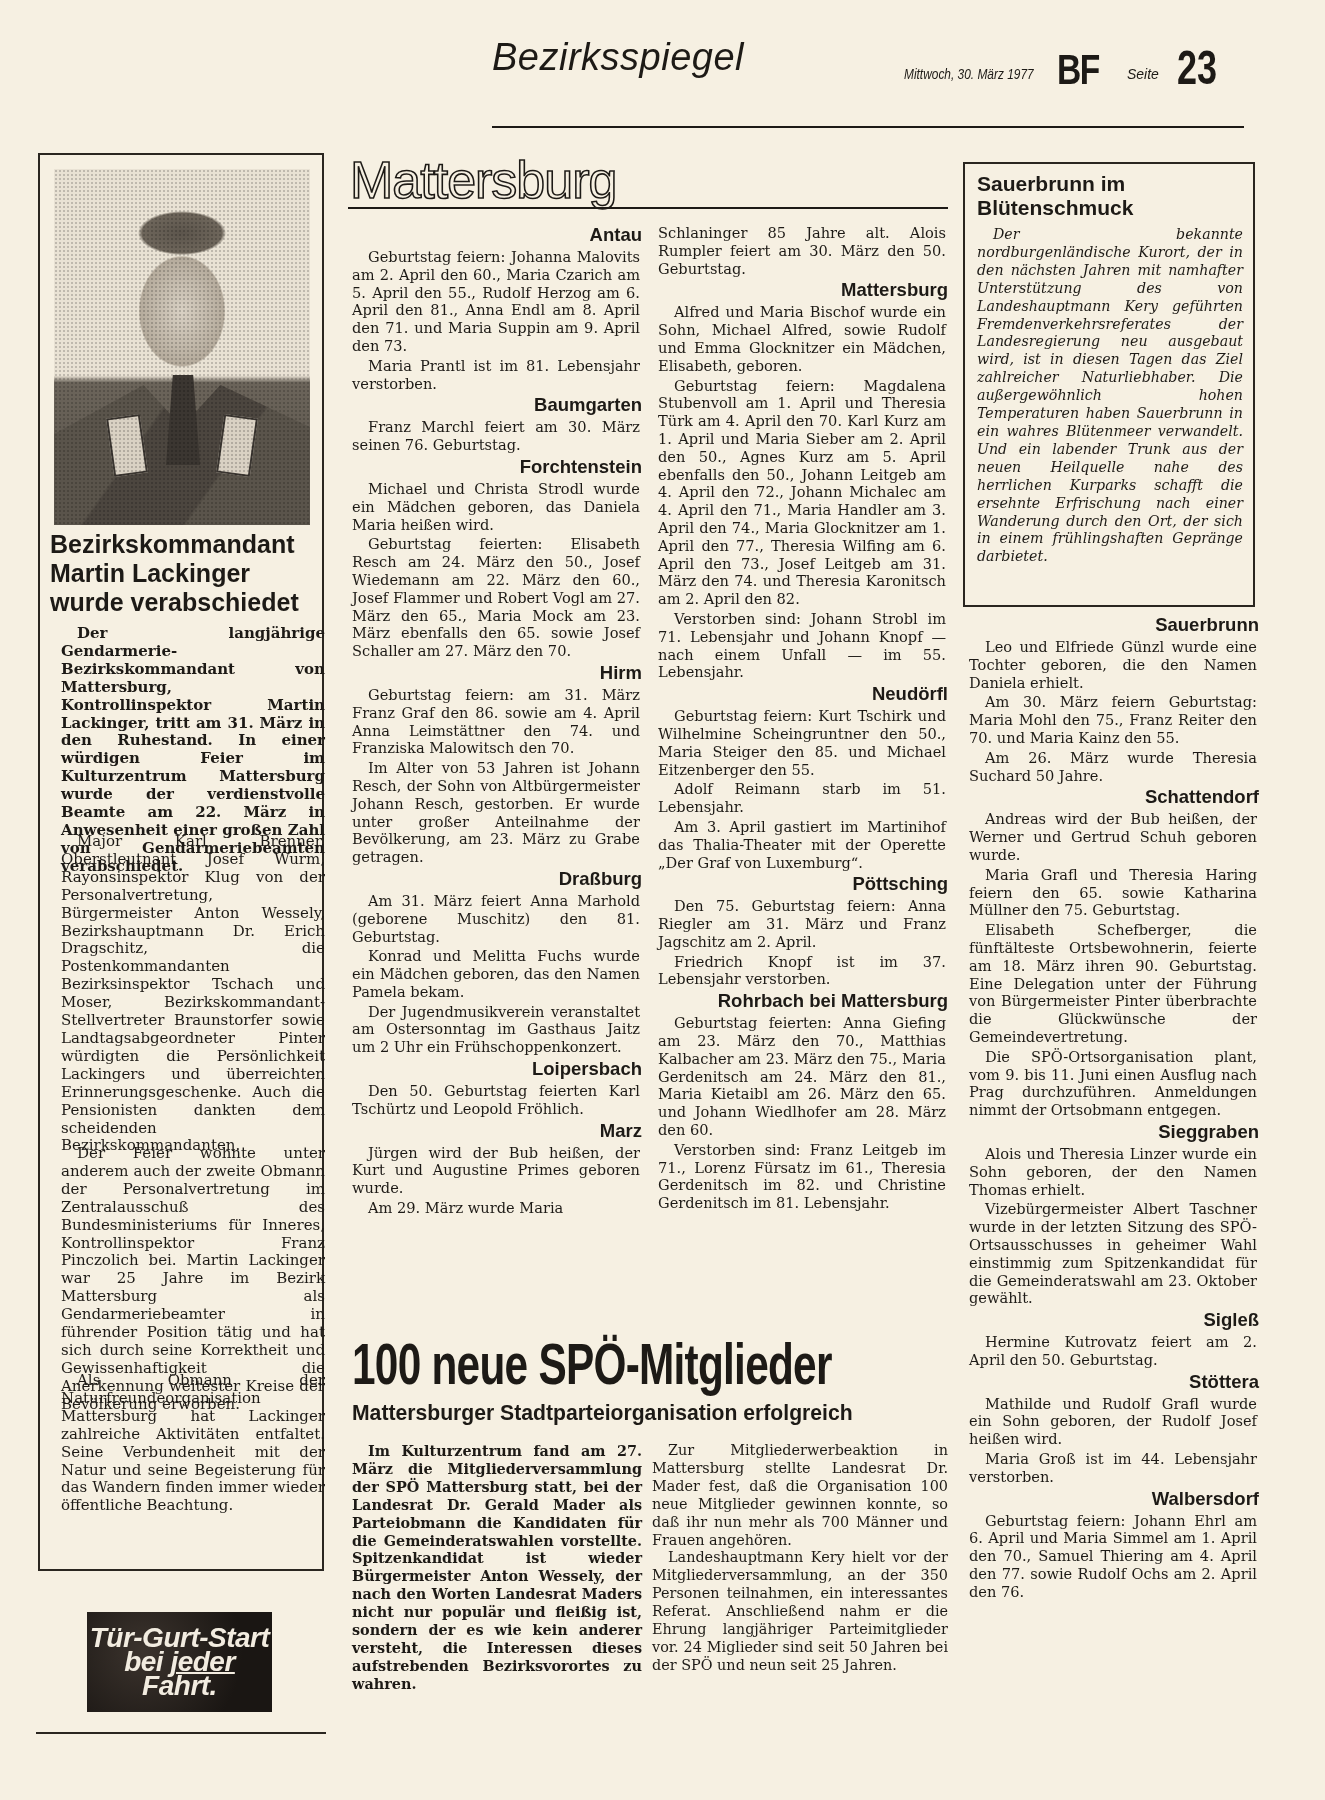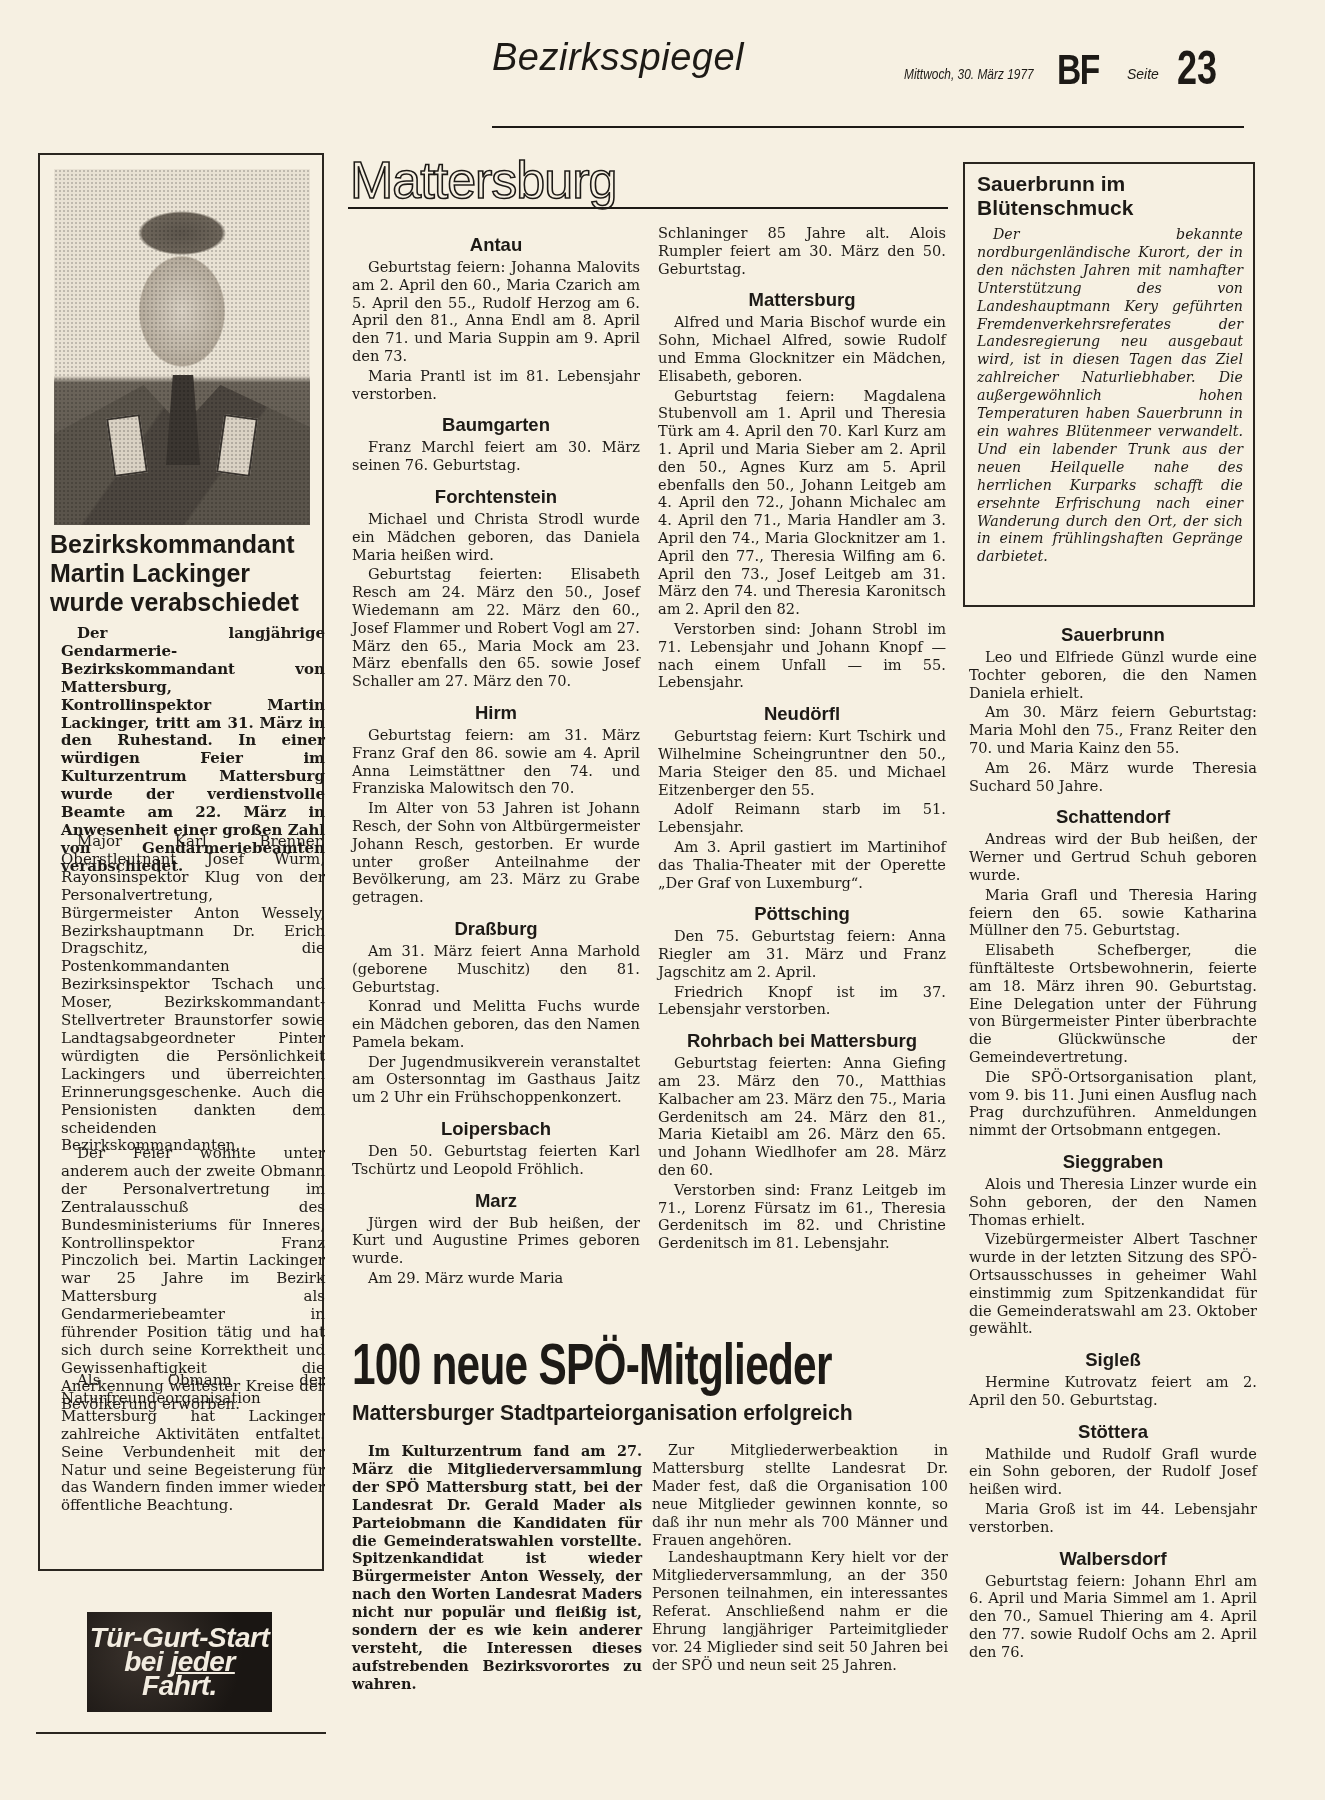--- a/index.html
+++ b/index.html
@@ -56,21 +56,21 @@
   .ad u { text-decoration-thickness:2px; }
   .left-bottom-rule { position:absolute; left:36px; top:1732px; width:290px; height:2px; background:#2a2620; }
 
   
   .matt-title { position:absolute; left:350px; top:150px; font-family:"Liberation Sans", sans-serif; font-size:52px; font-weight:normal; color:#f6f0e2; -webkit-text-stroke:1.6px #1d1a16; letter-spacing:-1px; }
   .matt-rule { position:absolute; left:348px; top:207px; width:600px; height:2px; background:#1d1a16; }
   .col { position:absolute; width:292px; font-size:14.6px; line-height:17.8px; text-align:justify; }
   .col-mid1 { left:350px; top:222px; }
   .col-mid2 { left:656px; top:222px; }
   .col-right { left:967px; top:612px; }
-  .town { font-family:"Liberation Sans", sans-serif; font-weight:bold; font-size:18.5px; line-height:22px; margin-top:12px; text-align:center; }
+  .town { font-family:"Liberation Sans", sans-serif; font-weight:bold; font-size:18.5px; line-height:22px; margin-top:2px; text-align:right; }
   .para { text-indent:16px; margin:2px; }
 
   
   .saue-box { position:absolute; left:963px; top:162px; width:292px; height:445px; border:2px solid #2a2620; box-sizing:border-box; }
   .saue-title { position:absolute; left:12px; top:8px; font-family:"Liberation Sans", sans-serif; font-weight:bold; font-size:21px; line-height:24px; }
   .saue-body { position:absolute; left:12px; top:62px; width:266px; font-style:italic; font-size:14.2px; line-height:17.9px; text-align:justify; }
 
   
   .spo-head { position:absolute; left:352px; top:1330px; font-family:"Liberation Sans", sans-serif; font-weight:bold; font-size:58px; transform:scaleX(0.73); transform-origin:left; letter-spacing:-1px; white-space:nowrap; }
   .spo-sub { position:absolute; left:352px; top:1400px; font-family:"Liberation Sans", sans-serif; font-weight:bold; font-size:22.5px; white-space:nowrap; transform:scaleX(0.94); transform-origin:left; }

